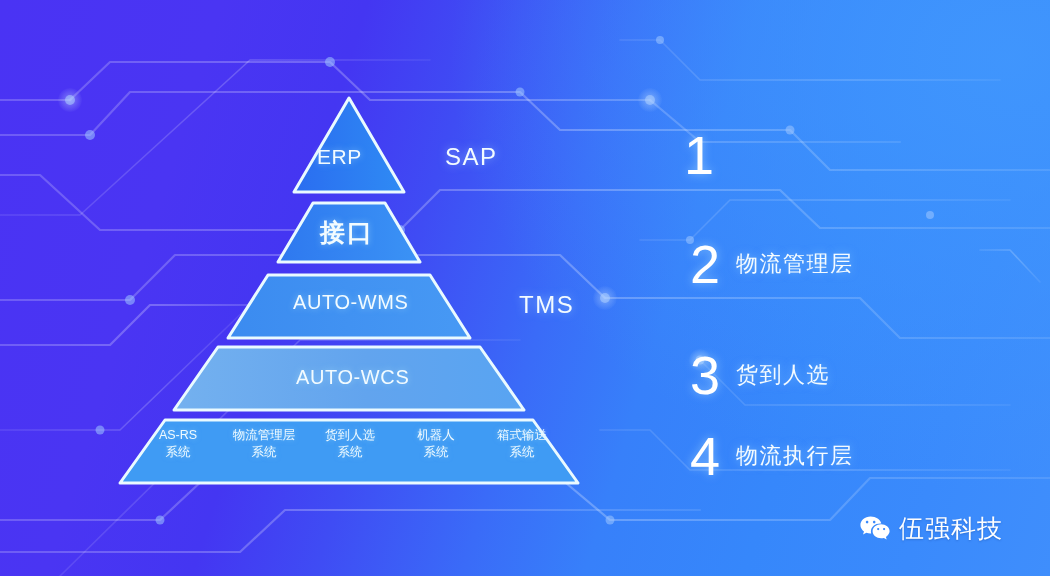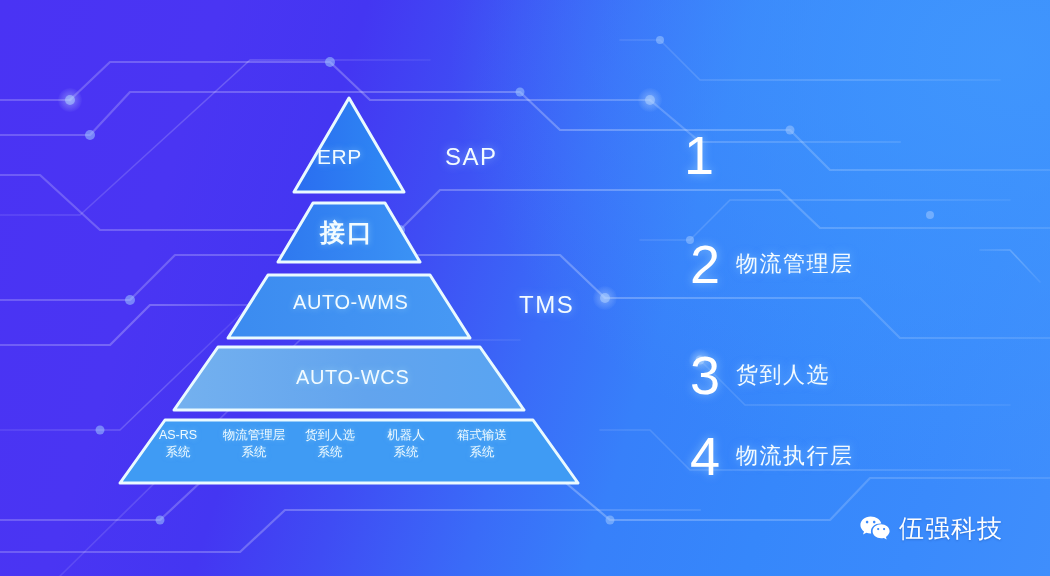--- a/index.html
+++ b/index.html
@@ -31,21 +31,21 @@
     position:absolute;color:#f2fbff;text-shadow:0 0 6px rgba(180,235,255,.55);
     white-space:nowrap;letter-spacing:.5px;
   }
   .lbl-erp{position:absolute;left:317px;top:145px;font-size:21px;}
   .lbl-jiekou{position:absolute;left:320px;top:216px;font-size:25px;letter-spacing:2px;font-weight:bold;}
   .lbl-wms{position:absolute;left:293px;top:291px;font-size:20px;letter-spacing:.6px;}
   .lbl-wcs{position:absolute;left:296px;top:366px;font-size:20px;letter-spacing:.6px;}
   
   .base-cells{
     position:absolute;left:140px;top:427px;width:420px;height:50px;
-    display:flex;justify-content:flex-start;align-items:flex-start;
+    display:flex;justify-content:space-between;align-items:flex-start;
   }
   .base-cell{
     width:76px;text-align:center;color:#effaff;font-size:12.5px;line-height:17px;
     text-shadow:0 0 5px rgba(170,230,255,.5);
   }
   
   .rows{position:absolute;left:672px;top:0;width:330px;height:576px;}
   .row{position:absolute;display:flex;align-items:center;gap:16px;}
   .row .num{
     font-size:54px;line-height:54px;color:#ffffff;font-weight:400;

